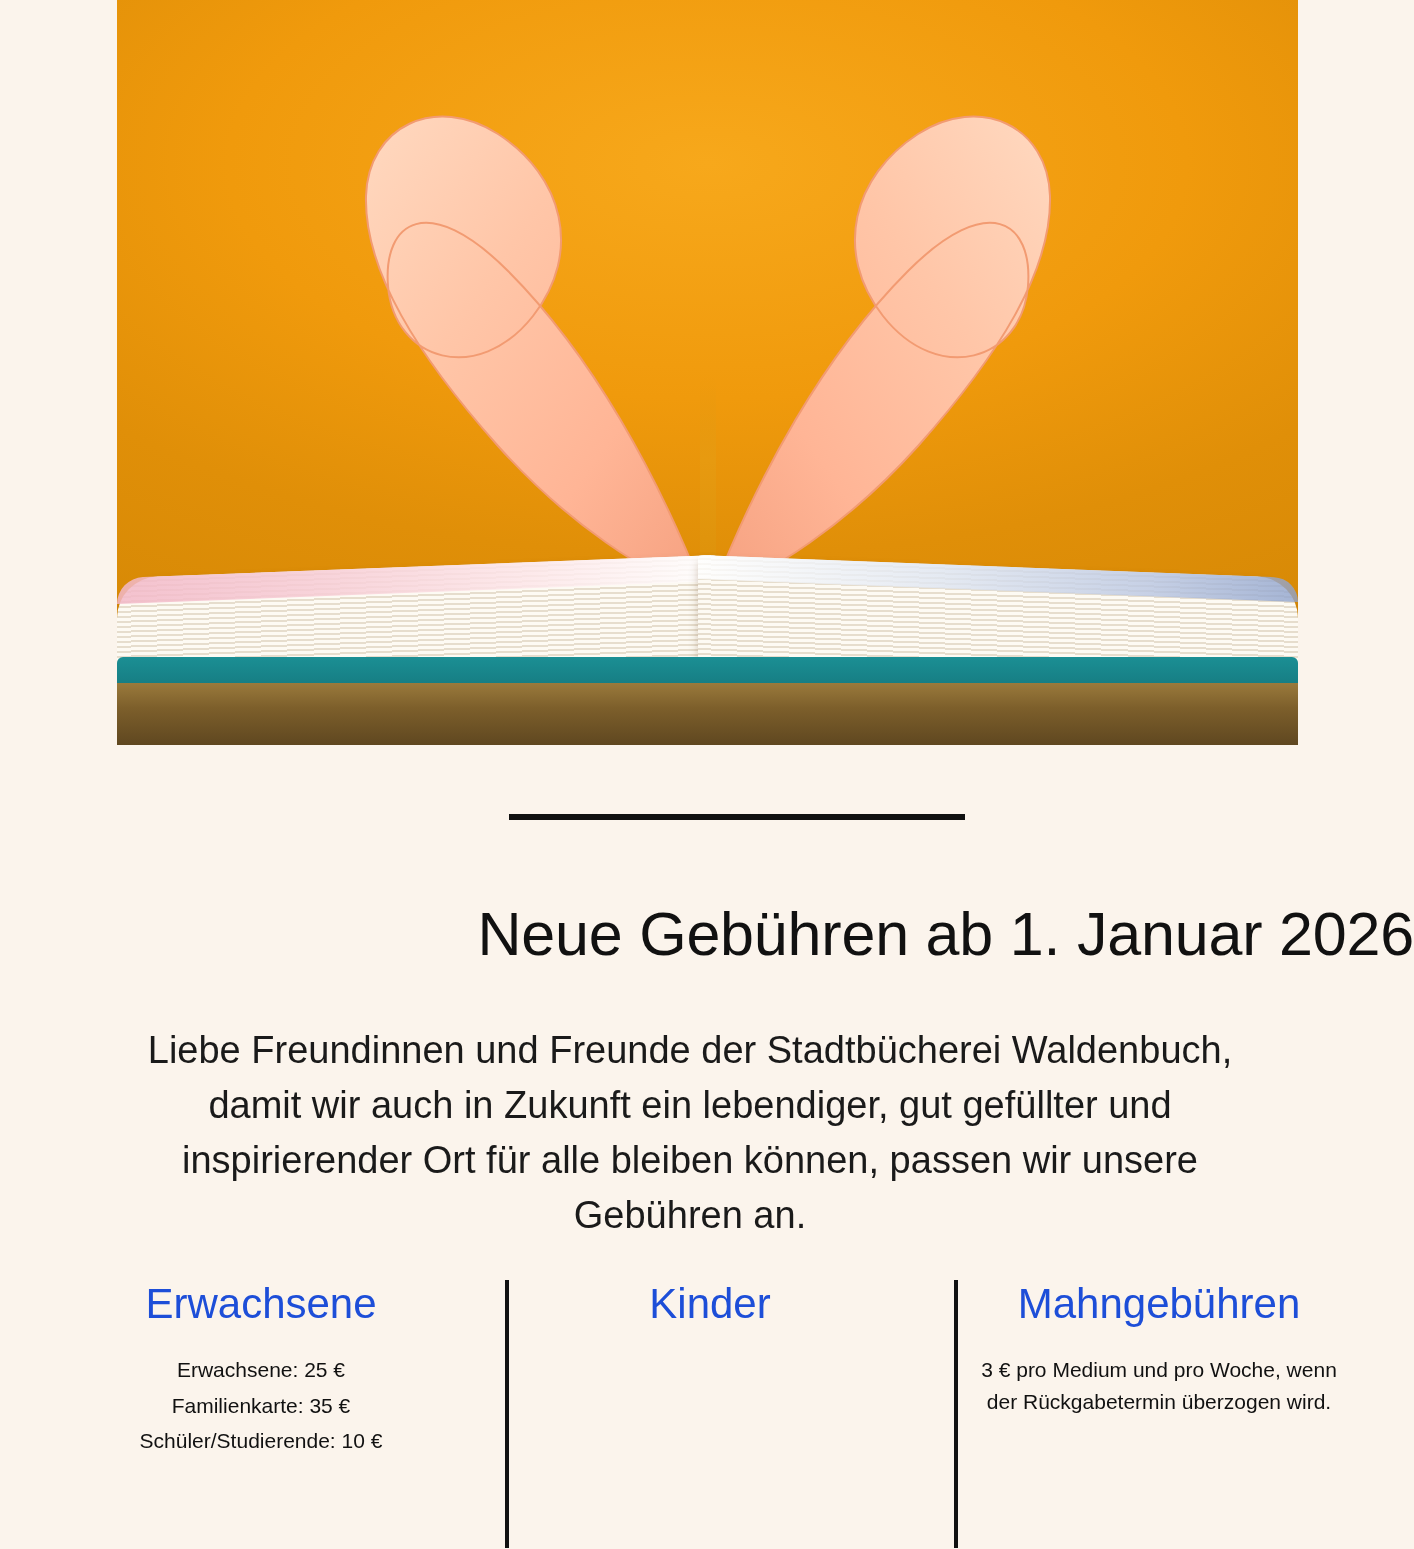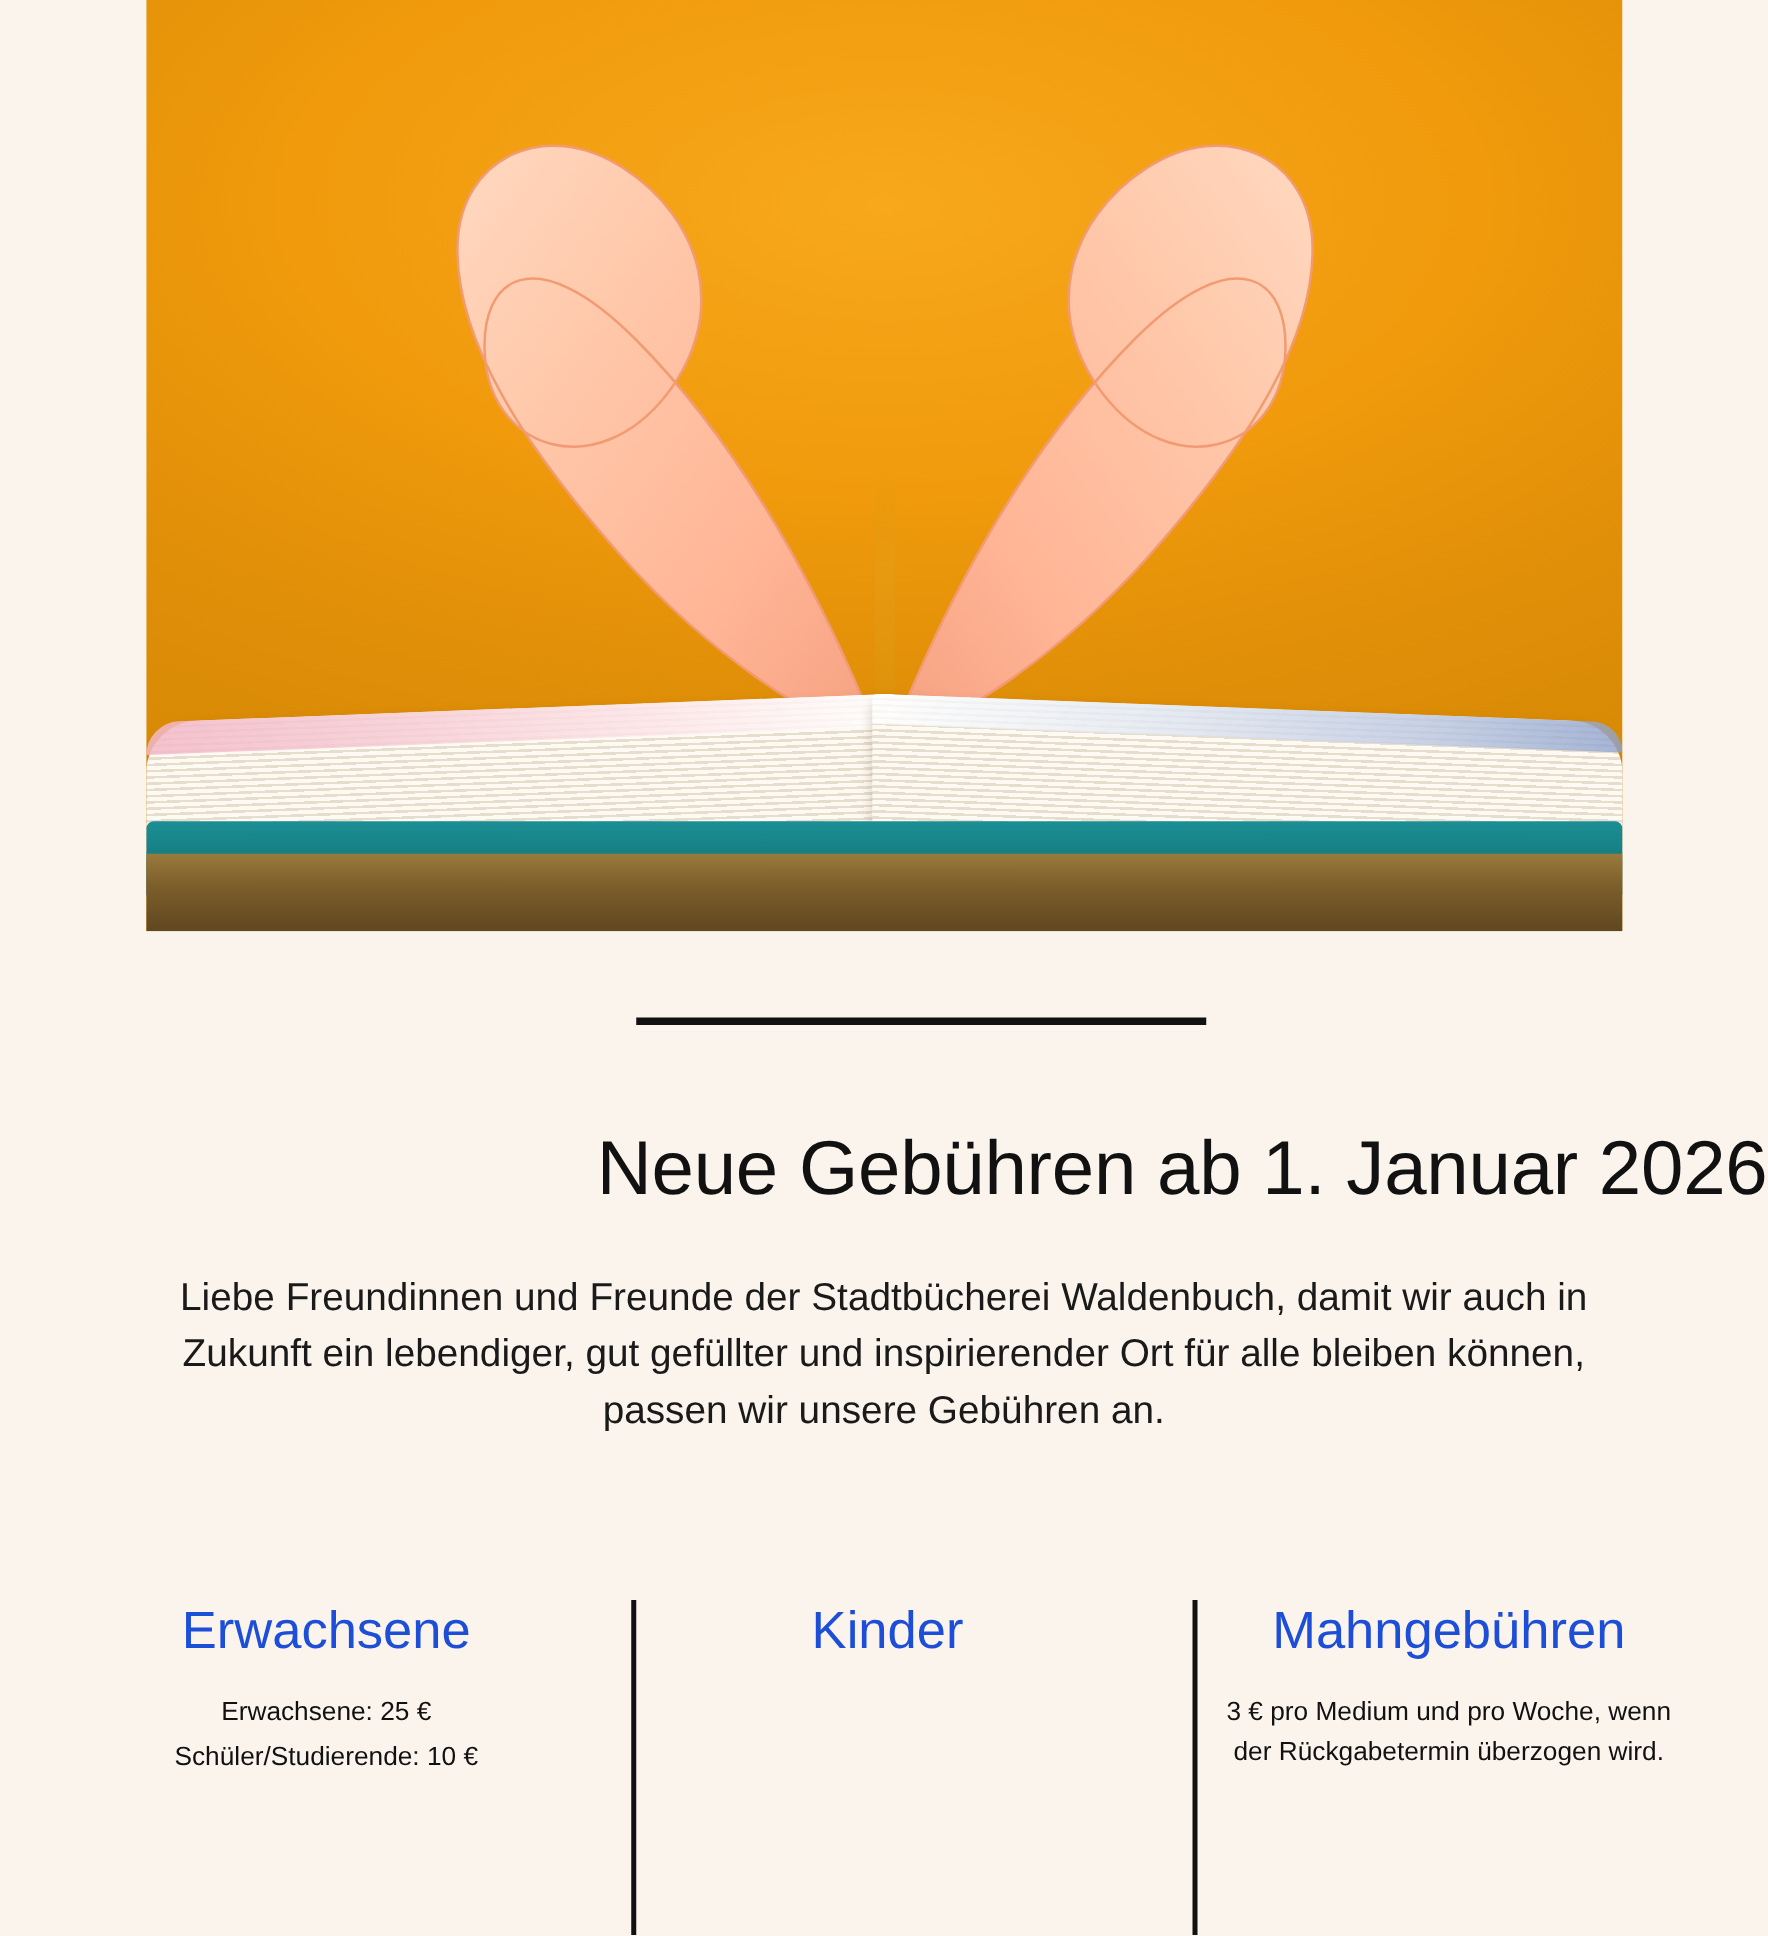--- a/index.html
+++ b/index.html
@@ -155,25 +155,25 @@
     text-align: right;
     font-size: 61px;
     font-weight: 400;
     letter-spacing: -0.2px;
     color: #111111;
   }
 
   
   .intro {
     position: absolute;
-    left: 120px;
+    left: 103px;
     top: 985px;
     width: 1174px;
     text-align: center;
-    font-size: 31px;
+    font-size: 38px;
     line-height: 1.45;
     color: #1a1a1a;
   }
 
   
   .columns {
     position: absolute;
     left: 60px;
     top: 1280px;
     width: 1300px;
@@ -254,20 +254,21 @@
   <h1 class="title">Neue Gebühren ab 1. Januar 2026</h1>
 
   <p class="intro">Liebe Freundinnen und Freunde der Stadtbücherei Waldenbuch, damit wir auch in Zukunft ein lebendiger, gut gefüllter und inspirierender Ort für alle bleiben können, passen wir unsere Gebühren an.</p>
 
   <div class="columns">
 
     <div class="col">
       <div class="col-title">Erwachsene</div>
       <div class="col-body">
         <div>Erwachsene: 25 €</div>
+        <div>Familienkarte: 35 €</div>
         <div>Schüler/Studierende: 10 €</div>
       </div>
     </div>
 
     <div class="col">
       <div class="col-title">Kinder</div>
     </div>
 
     <div class="col">
       <div class="col-title">Mahngebühren</div>

